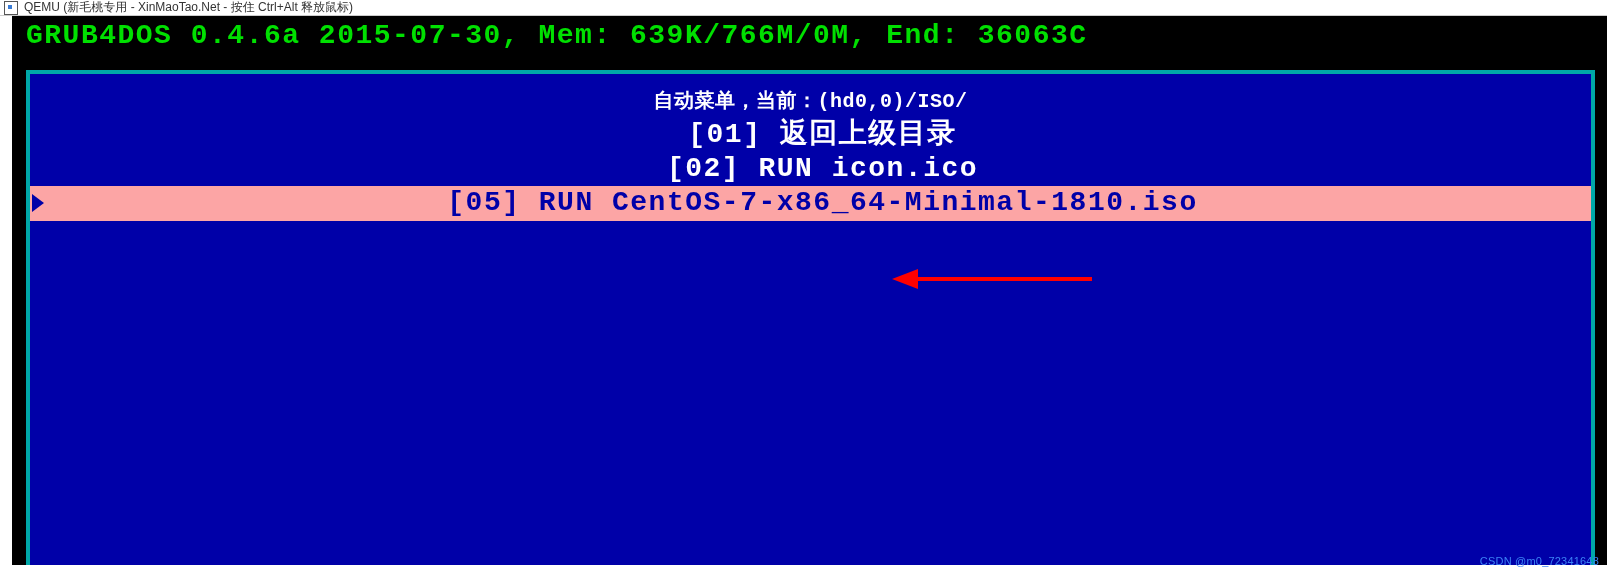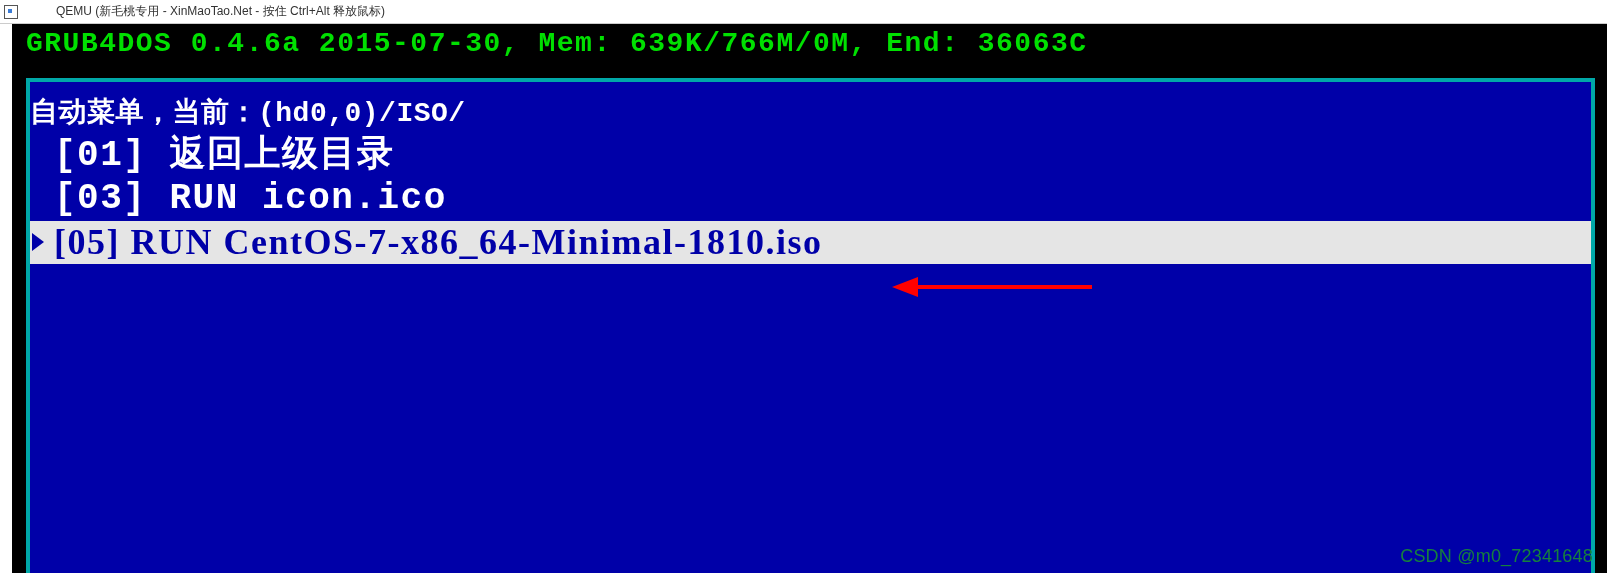--- a/index.html
+++ b/index.html
@@ -9,29 +9,28 @@
     }
     body {
       font-family: sans-serif;
       background: #fff;
       width: 1607px;
       height: 573px;
       overflow: hidden;
       position: relative;
     }
     .window-titlebar {
-      height: 24px;
+      height: 16px;
       background: #fff;
       border-bottom: 1px solid #ccc;
       display: flex;
       align-items: center;
       padding: 0 4px;
       font-size: 12px;
       color: #333;
-      gap: 32px;
     }
     .window-icon {
       width: 14px;
       height: 14px;
       margin-right: 6px;
       border: 1px solid #555;
       display: inline-block;
       position: relative;
     }
     .window-icon::after {
@@ -68,39 +67,40 @@
       right: 14px;
       bottom: 0;
       background: #0000a8;
       border: 4px solid #00a8a8;
       border-bottom: none;
       padding-top: 18px;
       overflow: hidden;
     }
     .menu-title {
       color: #ffffff;
-      font-size: 28px;
+      font-size: 20px;
+      text-align: center;
       letter-spacing: 0.5px;
       white-space: pre;
       line-height: 1;
       margin-bottom: 6px;
     }
     .menu-item {
       color: #ffffff;
-      font-size: 36px;
+      font-size: 28px;
       letter-spacing: 1.5px;
       padding: 1px 0 1px 24px;
       white-space: pre;
       line-height: 1.15;
+      text-align: center;
     }
     .menu-item.selected {
-      background: #e5e5e5;
+      background: #fca5a5;
       color: #0000a8;
       position: relative;
-      font-family: Liberation Serif, serif;
     }
     .menu-item.selected::before {
       content: "";
       position: absolute;
       left: 2px;
       top: 50%;
       transform: translateY(-50%);
       width: 0;
       height: 0;
       border-left: 12px solid #0000a8;
@@ -108,44 +108,44 @@
       border-bottom: 9px solid transparent;
     }
     .arrow-annotation {
       position: absolute;
       left: 870px;
       top: 233px;
       pointer-events: none;
     }
     .watermark {
       position: absolute;
-      right: 14px;
+      right: 8px;
       bottom: 6px;
-      color: #15803d;
+      color: #3b82f6;
       font-family: sans-serif;
-      font-size: 18px;
+      font-size: 11px;
       letter-spacing: 0.2px;
     }
   </style>
 </head>
 <body>
 
 <div class="window-titlebar">
   <span class="window-icon"></span>
   <span>QEMU (新毛桃专用 - XinMaoTao.Net - 按住 Ctrl+Alt 释放鼠标)</span>
 </div>
 
 <div class="console">
   <div class="grub-header">GRUB4DOS 0.4.6a 2015-07-30, Mem: 639K/766M/0M, End: 36063C</div>
 
   <div class="menu-box">
     <div class="menu-title">自动菜单，当前：(hd0,0)/ISO/</div>
 
     <div class="menu-item">[01] 返回上级目录</div>
-    <div class="menu-item">[03] RUN icon.ico</div>
+    <div class="menu-item">[02] RUN icon.ico</div>
     <div class="menu-item selected">[05] RUN CentOS-7-x86_64-Minimal-1810.iso</div>
   </div>
 
   <svg class="arrow-annotation" width="220" height="50">
     <line x1="210" y1="30" x2="30" y2="30" stroke="#ff0000" stroke-width="4"></line>
     <polygon points="10,30 36,20 36,40" fill="#ff0000"></polygon>
   </svg>
 </div>
 
 <div class="watermark">CSDN @m0_72341648</div>

